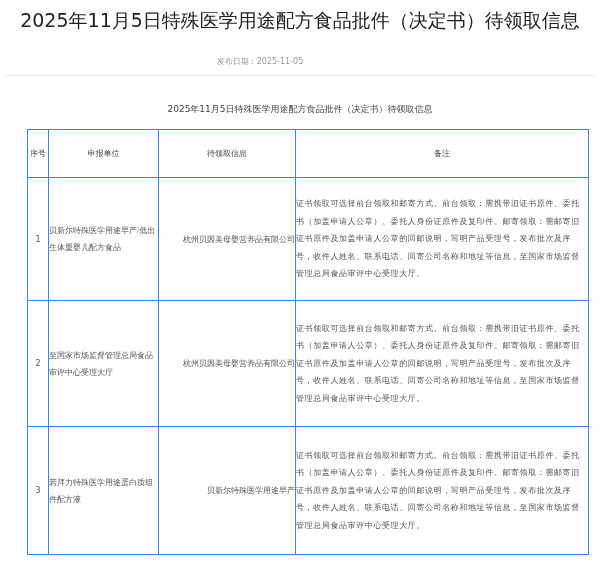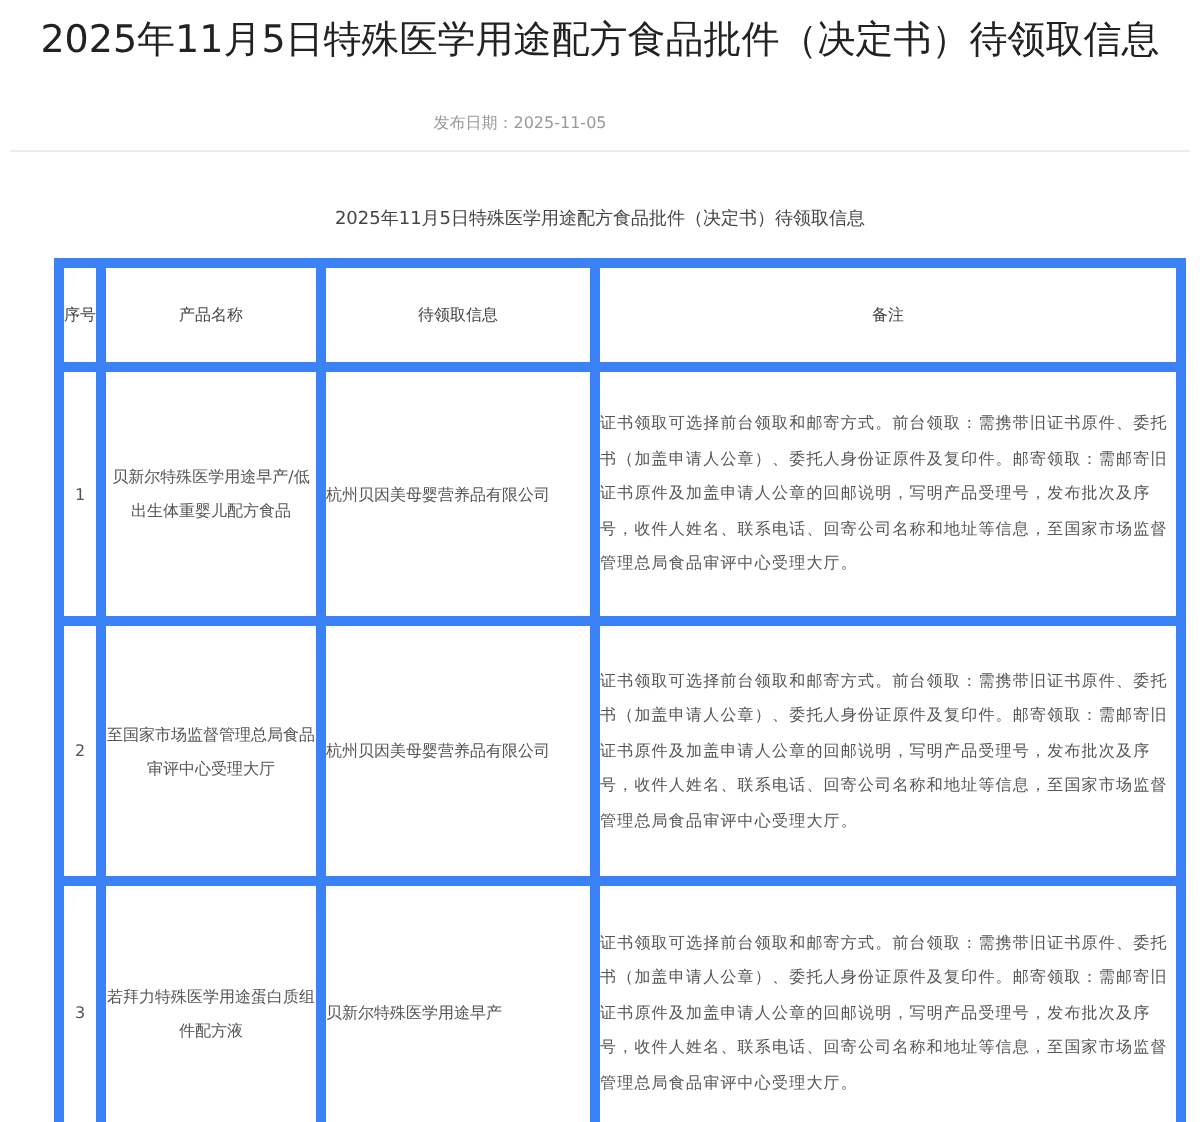--- a/index.html
+++ b/index.html
@@ -23,28 +23,28 @@
   }
   .table-caption {
     position: absolute; left: 0; top: 103px; width: 600px;
     text-align: center; font-size: 9px; color: #444;
   }
   table.notice {
     position: absolute; left: 27px; top: 129px; width: 561px;
     border-collapse: collapse; table-layout: fixed;
   }
   table.notice td, table.notice th {
-    border: 5px solid #3b82f6; padding: 0; vertical-align: middle;
+    border: 1px solid #3b82f6; padding: 0; vertical-align: middle;
     font-weight: normal; font-size: 8px; color: #555;
   }
   table.notice th { height: 47px; text-align: center; color: #444; }
   th.col-no { line-height: 18px; }
   td.c-no { text-align: center; font-size: 9px; color: #333; }
-  td.c-name { text-align: center; line-height: 17px; padding: 0 5px; }
-  td.c-unit { text-align: left; line-height: 19px; padding: 0 4px; }
+  td.c-name { line-height: 17px; padding: 0 5px; font-family: Liberation Serif, serif; }
+  td.c-unit { text-align: right; line-height: 19px; padding: 0 4px; }
   td.c-note { text-align: left; line-height: 17.4px; padding: 2px 6px 2px 6px; letter-spacing: 0.6px; }
   tr.r1 td { height: 122px; }
   tr.r2 td { height: 125px; }
   tr.r3 td { height: 127px; }
 </style>
 </head>
 <body>
 
 <div class="page-title">2025年11月5日特殊医学用途配方食品批件（决定书）待领取信息</div>
 <div class="pub-date"><span>发布日期：</span><span>2025-11-05</span></div>
@@ -54,21 +54,21 @@
 <table class="notice">
   <colgroup>
     <col style="width:21px">
     <col style="width:110px">
     <col style="width:137px">
     <col style="width:293px">
   </colgroup>
   <thead>
     <tr>
       <th class="col-no"><span>序号</span></th>
-      <th>产品名称</th>
+      <th>申报单位</th>
       <th>待领取信息</th>
       <th>备注</th>
     </tr>
   </thead>
   <tbody>
     <tr class="r1">
       <td class="c-no">1</td>
       <td class="c-name">贝新尔特殊医学用途早产/低出生体重婴儿配方食品</td>
       <td class="c-unit">杭州贝因美母婴营养品有限公司</td>
       <td class="c-note">证书领取可选择前台领取和邮寄方式。前台领取：需携带旧证书原件、委托书（加盖申请人公章）、委托人身份证原件及复印件。邮寄领取：需邮寄旧证书原件及加盖申请人公章的回邮说明，写明产品受理号，发布批次及序号，收件人姓名、联系电话、回寄公司名称和地址等信息，至国家市场监督管理总局食品审评中心受理大厅。</td>

